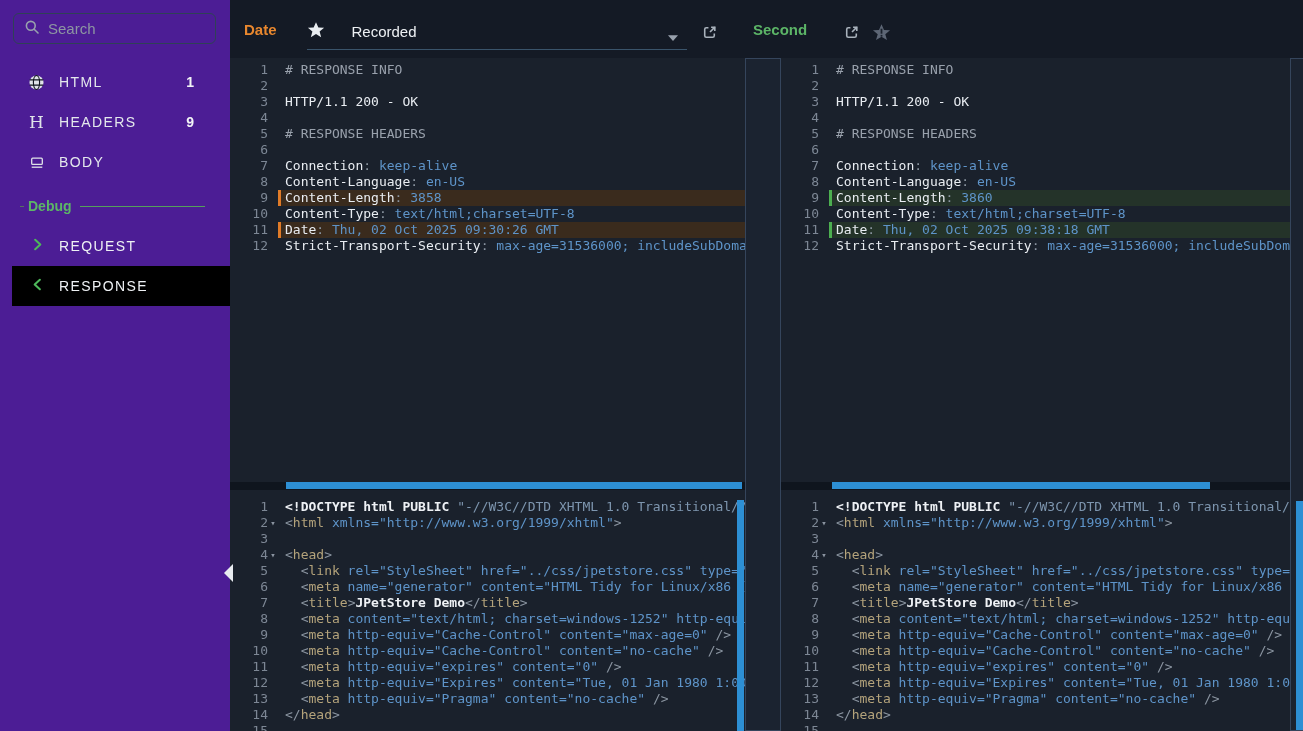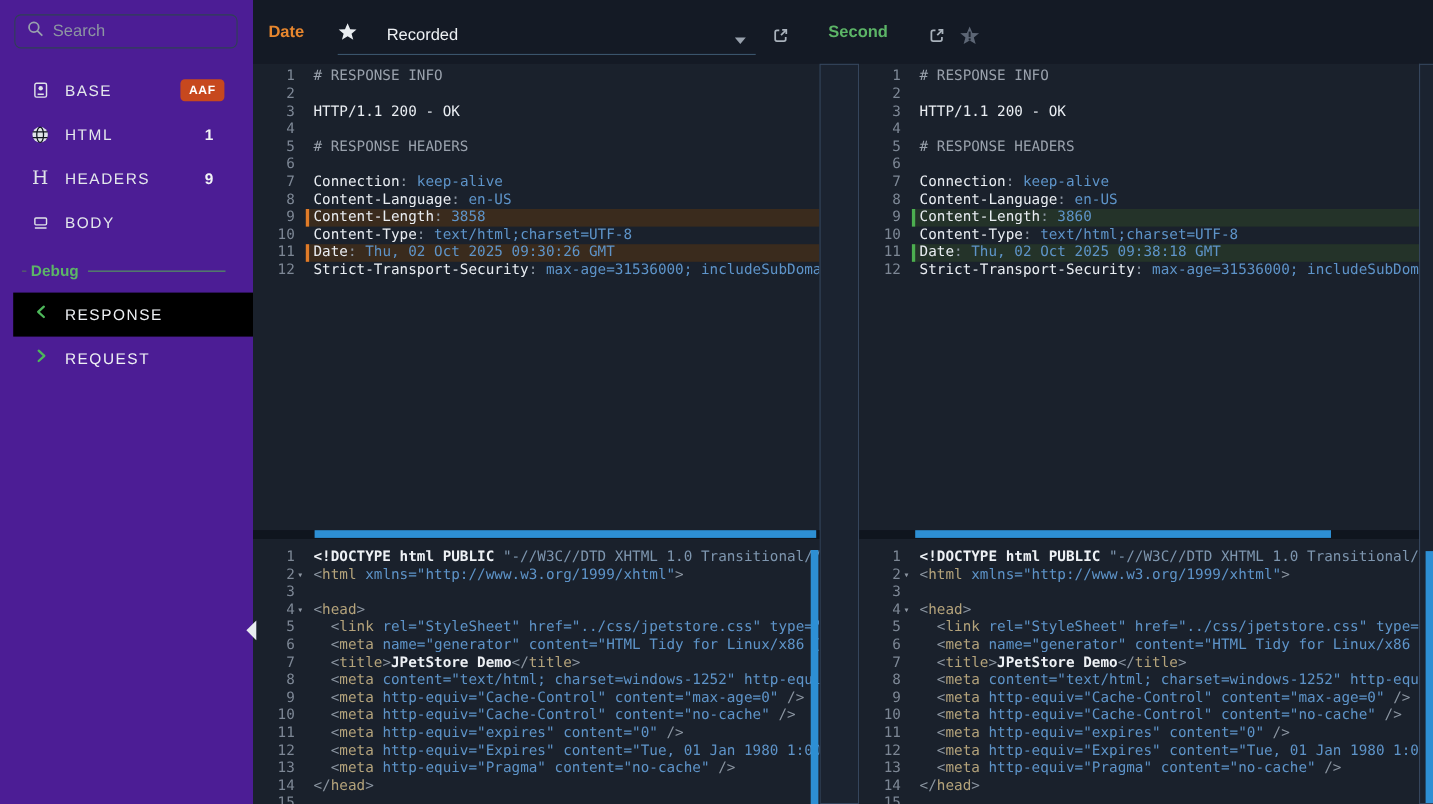--- a/index.html
+++ b/index.html
@@ -87,32 +87,20 @@
         <svg width="16" height="16" viewBox="0 0 16 16">
             <circle cx="6.8" cy="6.8" r="4.4" fill="none" stroke="#98a1ad" stroke-width="1.6"></circle>
             <line x1="10.2" y1="10.2" x2="14" y2="14" stroke="#98a1ad" stroke-width="1.6" stroke-linecap="round"></line>
           </svg>
       </span>
       <input placeholder="Search" style="">
     </div>
     <nav id="sidebar-items">
         <div class="side-item">
           <span class="icn">
-            <svg width="16" height="16" viewBox="0 0 16 16">
-              <rect x="2.7" y="1.7" width="10.6" height="12.6" rx="1.5" fill="none" stroke="#dfe3e8" stroke-width="1.3"></rect>
-              <circle cx="8" cy="6.2" r="2" fill="#dfe3e8"></circle>
-              <line x1="5.2" y1="11.6" x2="10.8" y2="11.6" stroke="#dfe3e8" stroke-width="1.4"></line>
-            </svg>
-          </span>
-          <span class="lbl">BASE</span>
-          <span class="spacer"></span>
-          <span class="badge">AAF</span>
-        </div>
-        <div class="side-item">
-          <span class="icn">
             <svg width="17" height="17" viewBox="0 0 16 16">
               <circle cx="8" cy="8" r="6.6" fill="#dfe3e8"></circle>
               <g stroke="#10161f" stroke-width="1.1" fill="none">
                 <ellipse cx="8" cy="8" rx="2.9" ry="6.6"></ellipse>
                 <path d="M1.6 5.6h12.8M1.6 10.4h12.8"></path>
               </g>
             </svg>
           </span>
           <span class="lbl">HTML</span>
           <span class="spacer"></span>
@@ -136,31 +124,31 @@
           <span class="lbl">BODY</span>
           <span class="spacer"></span>
         </div>
       </nav>
     <div class="debug-divider">
       <span class="dash"></span>
       <span class="dlabel">Debug</span>
       <span class="rule"></span>
     </div>
     <nav id="debug-items">
+        <div class="debug-item">
+          <span class="icn"><svg width="15" height="15" viewBox="0 0 16 16" fill="none" stroke="#4db85a" stroke-width="2.2" stroke-linecap="round" stroke-linejoin="round">
+              <polyline points="5.5,3 11,8 5.5,13"></polyline>
+            </svg></span>
+          <span class="lbl">REQUEST</span>
+        </div>
         <div class="debug-item selected">
           <span class="icn"><svg width="15" height="15" viewBox="0 0 16 16" fill="none" stroke="#4db85a" stroke-width="2.2" stroke-linecap="round" stroke-linejoin="round">
               <polyline points="10.5,3 5,8 10.5,13"></polyline>
             </svg></span>
           <span class="lbl">RESPONSE</span>
-        </div>
-        <div class="debug-item">
-          <span class="icn"><svg width="15" height="15" viewBox="0 0 16 16" fill="none" stroke="#4db85a" stroke-width="2.2" stroke-linecap="round" stroke-linejoin="round">
-              <polyline points="5.5,3 11,8 5.5,13"></polyline>
-            </svg></span>
-          <span class="lbl">REQUEST</span>
         </div>
       </nav>
   </aside>
 
   <main class="main">
     <header class="compare-header">
       <div class="hdr-left">
         <span class="hdr-tag first">Date</span>
         <div class="hdr-select">
           <span class="icn">

